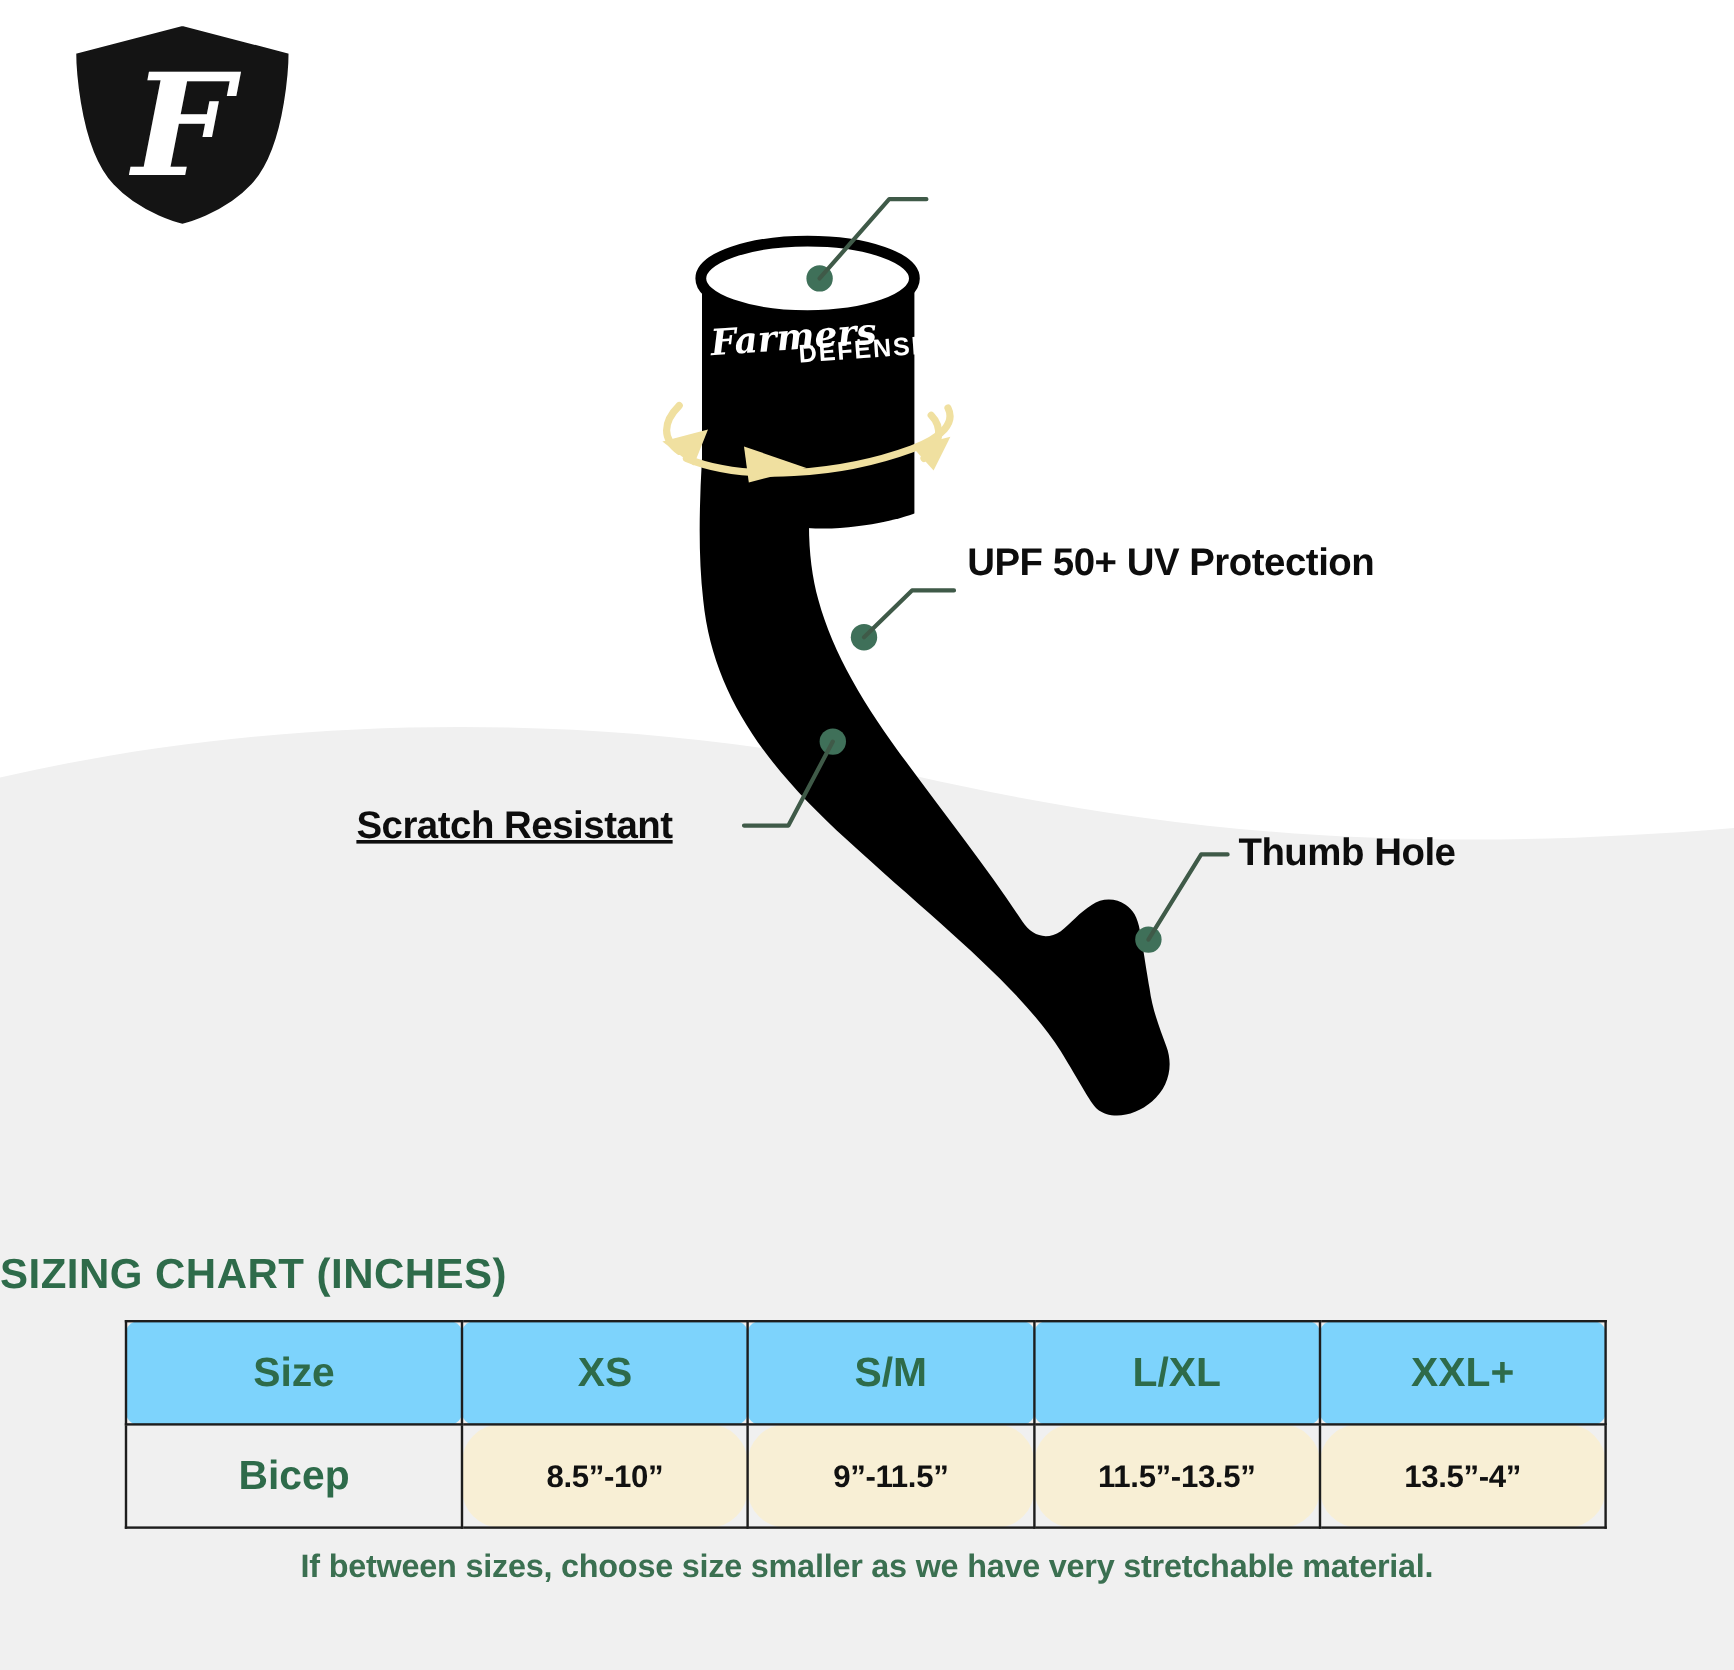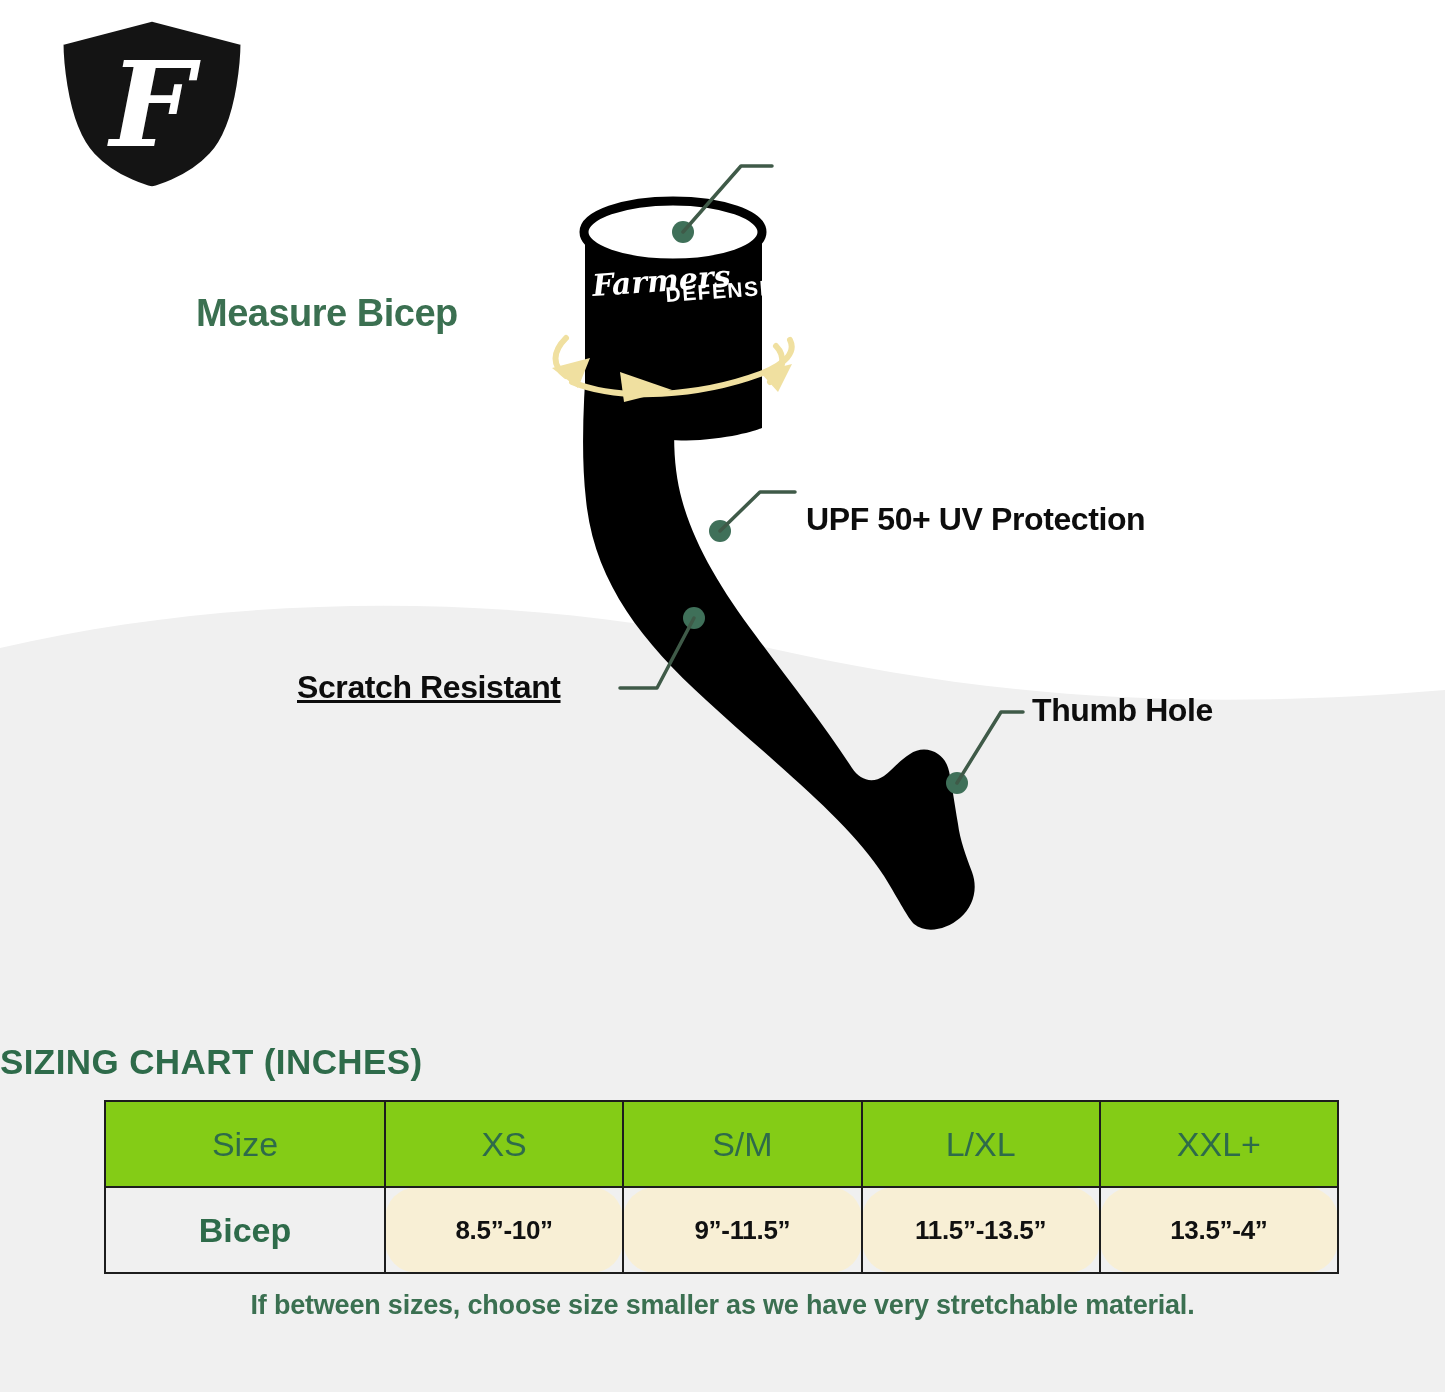--- a/index.html
+++ b/index.html
@@ -44,21 +44,21 @@
   
   .callout {
     position: absolute;
     z-index: 6;
     font-weight: bold;
     color: #0d0d0d;
     white-space: nowrap;
     letter-spacing: -0.4px;
   }
   .callout.anti-slide  { left: 783px; top: 139px;  font-size: 32px; }
-  .callout.upf         { left: 806px; top: 501px;  font-size: 32px; text-align: center; }
+  .callout.upf         { left: 806px; top: 450px;  font-size: 32px; text-align: center; }
   .callout.scratch     { left: 297px; top: 669px;  font-size: 32px; text-decoration: underline; }
   .callout.thumb       { left: 1032px; top: 692px; font-size: 32px; text-align: center; }
 
   .measure-bicep {
     position: absolute;
     left: 196px; top: 292px;
     z-index: 6;
     font-size: 38px;
     font-weight: bold;
     color: #3b7051;
@@ -95,25 +95,26 @@
     z-index: 6;
     table-layout: fixed;
   }
   .size-table td {
     border: 2px solid #1d1d1d;
     height: 42px;
     text-align: center;
     vertical-align: middle;
   }
   .size-table .hdr-cell {
-    background: #84cc16;
+    background: #7dd3fc;
     color: #2e6b4a;
     font-size: 34px;
-    font-weight: normal;
+    font-weight: bold;
     height: 82px;
+    border-radius: 10px;
   }
   .size-table .row-label {
     background: #f0f0f0;
     color: #2e6b4a;
     font-size: 34px;
     font-weight: bold;
     height: 82px;
   }
   .size-table .val-cell {
     background: #f8efd5;
@@ -227,21 +228,20 @@
       <path d="M720,531 L760,492 L795,492"></path>
       <path d="M694,618 L657,688 L620,688"></path>
       <path d="M957,783 L1001,712 L1023,712"></path>
     </g>
   </svg>
 
   <div class="callout upf">UPF 50+ UV Protection</div>
   <div class="callout scratch">Scratch Resistant</div>
   <div class="callout thumb">Thumb Hole</div>
 
-  <div class="measure-bicep">Measure Bicep</div>
 
   <div class="chart-title">SIZING CHART (INCHES)</div>
 
   <table class="size-table">
     <colgroup>
       <col class="c0">
         <col>
         <col>
         <col>
         <col>

